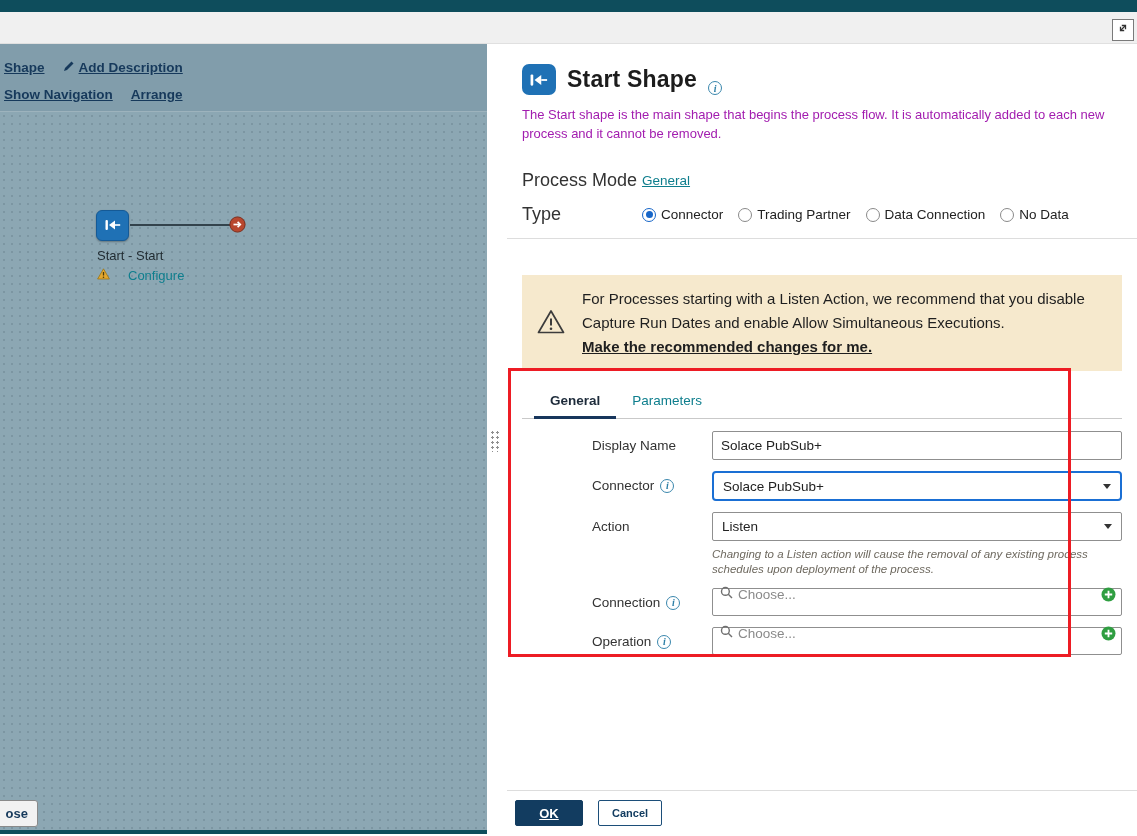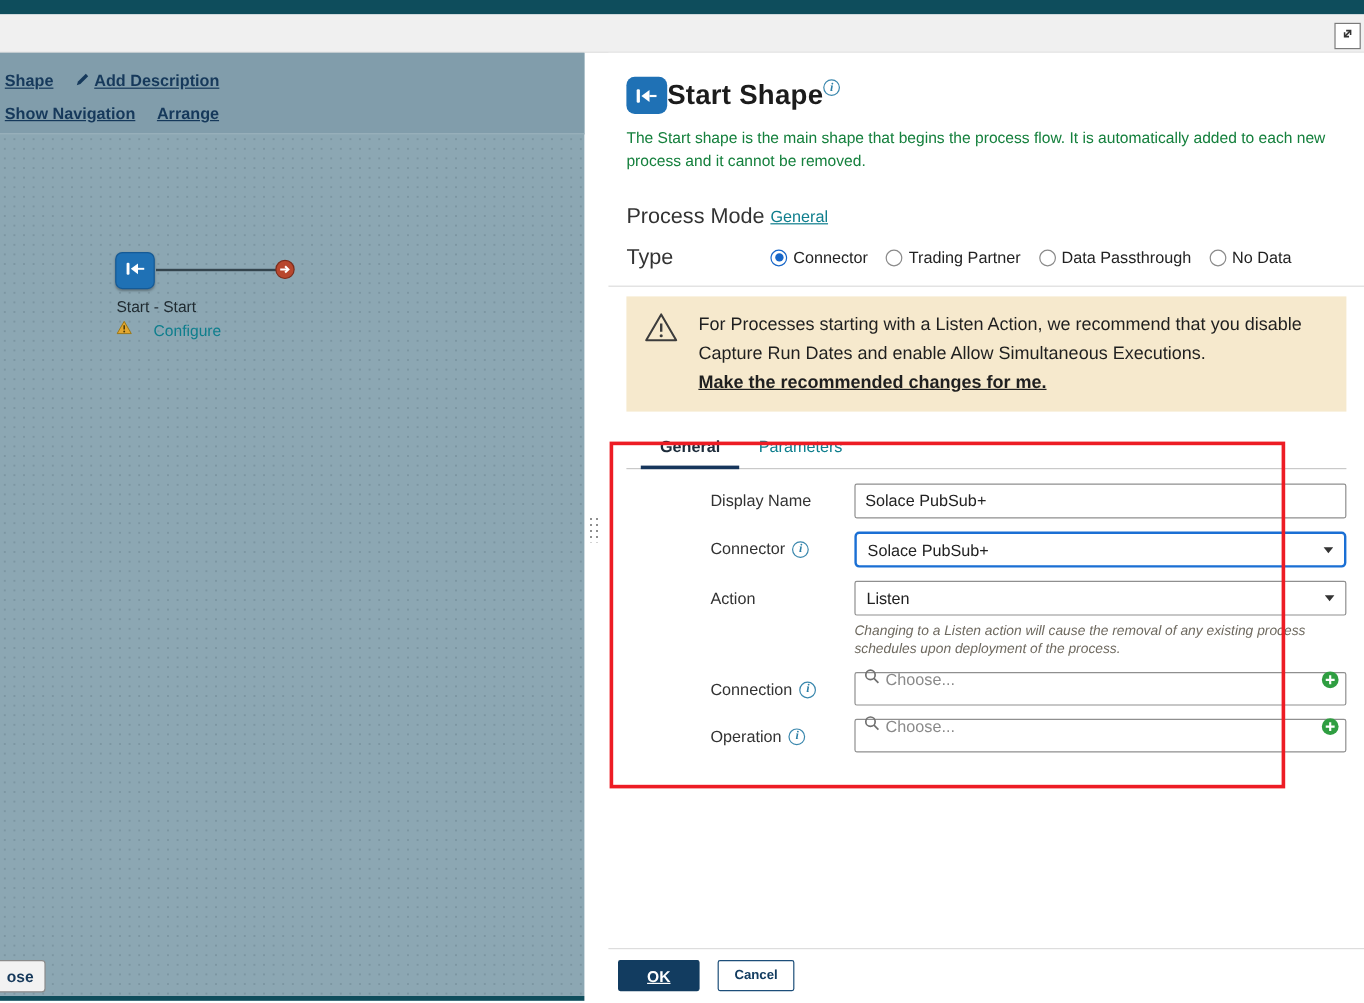--- a/index.html
+++ b/index.html
@@ -28,43 +28,43 @@
   .node-configure { position:absolute; left:97px; top:222px; display:flex; align-items:center; gap:18px; }
   .node-configure .cfg { color:#0e7e8d; font-size:13px; cursor:pointer; }
   .close-btn { position:absolute; left:-28px; top:800px; width:66px; height:27px; background:#f2f2f2; border:1px solid #8a8a8a; border-radius:3px; color:#16395b; font-weight:bold; font-size:13px; text-align:right; padding-right:9px; line-height:25px; cursor:pointer; z-index:5; }
 
   
   .grip { position:absolute; left:489px; top:429px; width:11px; height:23px; cursor:col-resize;
       background-image:radial-gradient(#8f8f8f 1.1px, transparent 1.3px); background-size:5px 5px; background-position:1px 1px; }
 
   
   .panel { position:absolute; top:44px; left:507px; width:630px; height:792px; background:#fff; padding:20px 15px 0 15px; }
-  .panel-header { display:flex; align-items:flex-start; }
+  .panel-header { display:flex; align-items:flex-end; gap:11px; }
   .shape-icon { width:34px; height:31px; background:#1f71b5; border-radius:7px; display:flex; align-items:center; justify-content:center; flex:0 0 auto; }
   .panel-title { font-size:23px; font-weight:600; color:#1c1c1c; letter-spacing:.2px; line-height:31px; }
   .info { width:14px; height:14px; min-width:14px; border-radius:50%; border:1px solid #3a87ad; color:#2d7fa6; display:inline-flex; align-items:center; justify-content:center; font:italic bold 10px "Liberation Serif",serif; cursor:pointer; }
   .info::after { content:"i"; }
   .title-info { margin-top:2px; }
-  .desc { margin-top:10px; width:588px; font-size:13px; line-height:19px; color:#15803d; }
+  .desc { margin-top:10px; width:588px; font-size:13px; line-height:19px; color:#a21caf; }
 
   .kv-row { display:flex; align-items:center; }
   .kv-row .kv-label { width:120px; font-size:18px; color:#333; flex:0 0 auto; display:flex; align-items:center; gap:6px; }
   .pm-row { margin-top:27px; }
   .teal-link { color:#0e7e8d; font-size:13.5px; text-decoration:underline; cursor:pointer; }
   .type-row { margin-top:13px; }
   .radio-group { display:flex; align-items:center; gap:15px; }
   .radio-opt { display:flex; align-items:center; gap:5px; cursor:pointer; }
   .radio { width:14px; height:14px; border-radius:50%; border:1px solid #8a8a8a; background:#fff; position:relative; flex:0 0 auto; }
   .radio.checked { border-color:#1766c8; }
   .radio.checked::after { content:""; position:absolute; inset:2.5px; border-radius:50%; background:#1766c8; }
   .radio-opt span.lbl { font-size:13.5px; color:#222; }
 
   .divider { margin:13px -15px 0 -15px; border-top:1px solid #ddd; }
 
-  .warnbox { margin-top:8px; width:600px; background:#f6e9cd; padding:12px 30px 12px 14px; display:flex; gap:16px; align-items:flex-start; }
+  .warnbox { margin-top:36px; width:600px; background:#f6e9cd; padding:12px 30px 12px 14px; display:flex; gap:16px; align-items:center; }
   .warn-text { font-size:15px; line-height:24px; color:#1f1f1f; width:527px; }
   .warn-link { display:block; font-weight:bold; text-decoration:underline; color:#1f1f1f; cursor:pointer; }
 
   .tabs { margin-top:22px; width:600px; border-bottom:1px solid #c9c9c9; display:flex; }
   .tab { padding:0 16px 8px 16px; font-size:13.5px; cursor:pointer; margin-bottom:-1px; }
   .tab.active { color:#1d2b3a; font-weight:600; border-bottom:3px solid #17365c; margin-left:12px; }
   .tab.inactive { color:#0e7e8d; }
 
   .form { margin-top:12px; }
   .f-row { display:flex; margin-bottom:11px;justify-content:flex-end; }
@@ -191,21 +191,21 @@
         <span class="radio-opt">
           <span class="radio checked"></span>
           <span class="lbl">Connector</span>
         </span>
         <span class="radio-opt">
           <span class="radio"></span>
           <span class="lbl">Trading Partner</span>
         </span>
         <span class="radio-opt">
           <span class="radio"></span>
-          <span class="lbl">Data Passthrough</span>
+          <span class="lbl">Data Connection</span>
         </span>
         <span class="radio-opt">
           <span class="radio"></span>
           <span class="lbl">No Data</span>
         </span>
       </div>
     </div>
 
     <div class="divider"></div>
 

